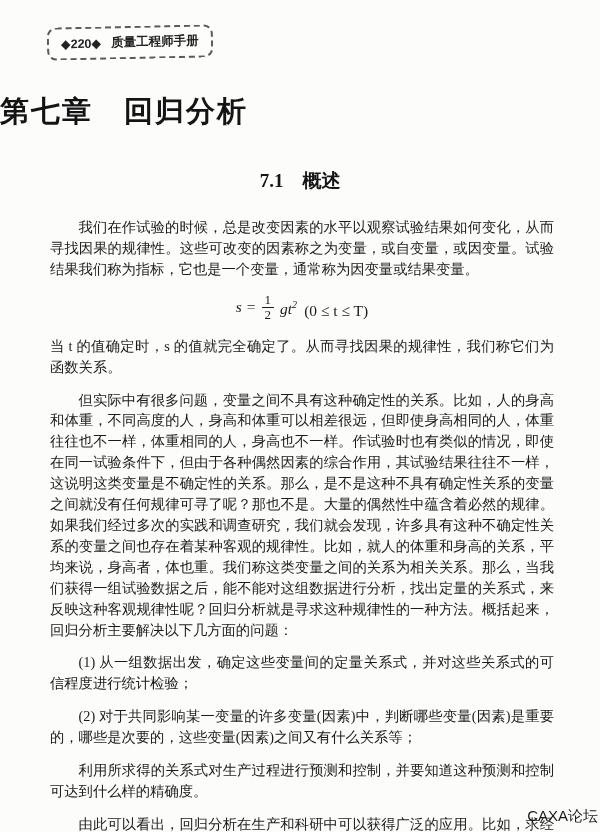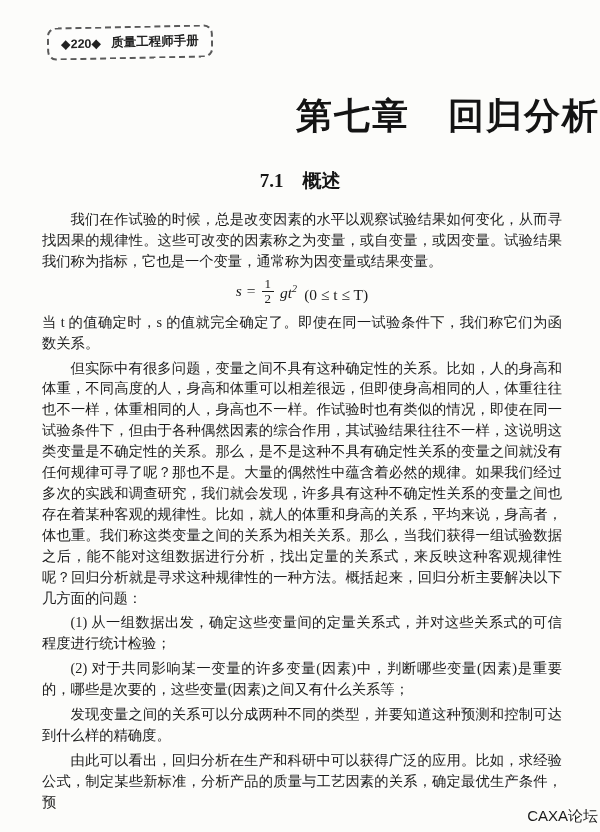--- a/index.html
+++ b/index.html
@@ -29,23 +29,23 @@
     font-weight: bold;
     color: #222;
     background: #fdfdfc;
   }
   .chapter-title {
     position: absolute;
     top: 92px;
     left: 0;
     width: 100%;
     margin: 0;
-    text-align: right;
+    text-align: left;
     font-family: "Liberation Sans", "DejaVu Sans", sans-serif;
-    font-size: 36px;
+    font-size: 29px;
     font-weight: 900;
     letter-spacing: 2px;
     color: #141414;
   }
   .section-title {
     position: absolute;
     top: 168px;
     left: 0;
     width: 100%;
     margin: 0;
@@ -59,21 +59,21 @@
     position: absolute;
     top: 205px;
     left: 38px;
     width: 528px;
     font-size: 14.3px;
     line-height: 20.9px;
     text-align: justify;
     text-justify: inter-ideograph;
     color: #1b1b1b;
   }
-  .body-text p { margin: 4px; }
+  .body-text p { margin: 12px; }
   .body-text p.indent { text-indent: 2em; }
   
   .formula {
     display: flex;
     justify-content: center;
     align-items: center;
     gap: 5px;
     margin: 4px 0 4px 0;
     font-family: "Liberation Serif", "DejaVu Serif", serif;
     font-size: 15.5px;
@@ -128,25 +128,25 @@
       <span class="ivar">s</span>
       <span>=</span>
       <span class="frac">
           <span class="num">1</span>
           <span class="den">2</span>
         </span>
       <span class="ivar"><span>gt</span><sup>2</sup></span>
       <span class="fcond">(0 ≤ t ≤ T)</span>
     </div>
 
-    <p>当 t 的值确定时，s 的值就完全确定了。即使在同一试验条件下，我们称它们为函数关系。</p>
+    <p>当 t 的值确定时，s 的值就完全确定了。从而寻找因果的规律性，我们称它们为函数关系。</p>
     <p class="indent">但实际中有很多问题，变量之间不具有这种确定性的关系。比如，人的身高和体重，不同高度的人，身高和体重可以相差很远，但即使身高相同的人，体重往往也不一样，体重相同的人，身高也不一样。作试验时也有类似的情况，即使在同一试验条件下，但由于各种偶然因素的综合作用，其试验结果往往不一样，这说明这类变量是不确定性的关系。那么，是不是这种不具有确定性关系的变量之间就没有任何规律可寻了呢？那也不是。大量的偶然性中蕴含着必然的规律。如果我们经过多次的实践和调查研究，我们就会发现，许多具有这种不确定性关系的变量之间也存在着某种客观的规律性。比如，就人的体重和身高的关系，平均来说，身高者，体也重。我们称这类变量之间的关系为相关关系。那么，当我们获得一组试验数据之后，能不能对这组数据进行分析，找出定量的关系式，来反映这种客观规律性呢？回归分析就是寻求这种规律性的一种方法。概括起来，回归分析主要解决以下几方面的问题：</p>
     <p class="indent">(1) 从一组数据出发，确定这些变量间的定量关系式，并对这些关系式的可信程度进行统计检验；</p>
     <p class="indent">(2) 对于共同影响某一变量的许多变量(因素)中，判断哪些变量(因素)是重要的，哪些是次要的，这些变量(因素)之间又有什么关系等；</p>
-    <p class="indent">发现变量之间的关系可以分成两种不同的类型，并要知道这种预测和控制可达到什么样的精确度。</p>
+    <p class="indent">利用所求得的关系式对生产过程进行预测和控制，并要知道这种预测和控制可达到什么样的精确度。</p>
     <p class="indent">由此可以看出，回归分析在生产和科研中可以获得广泛的应用。比如，求经验公式，制定某些新标准，分析产品的质量与工艺因素的关系，确定最优生产条件，预</p>
   </div>
 
   <div class="footer">
     <span>CAXA论坛</span>
   </div>
 
 </div>
 
 </body></html>

